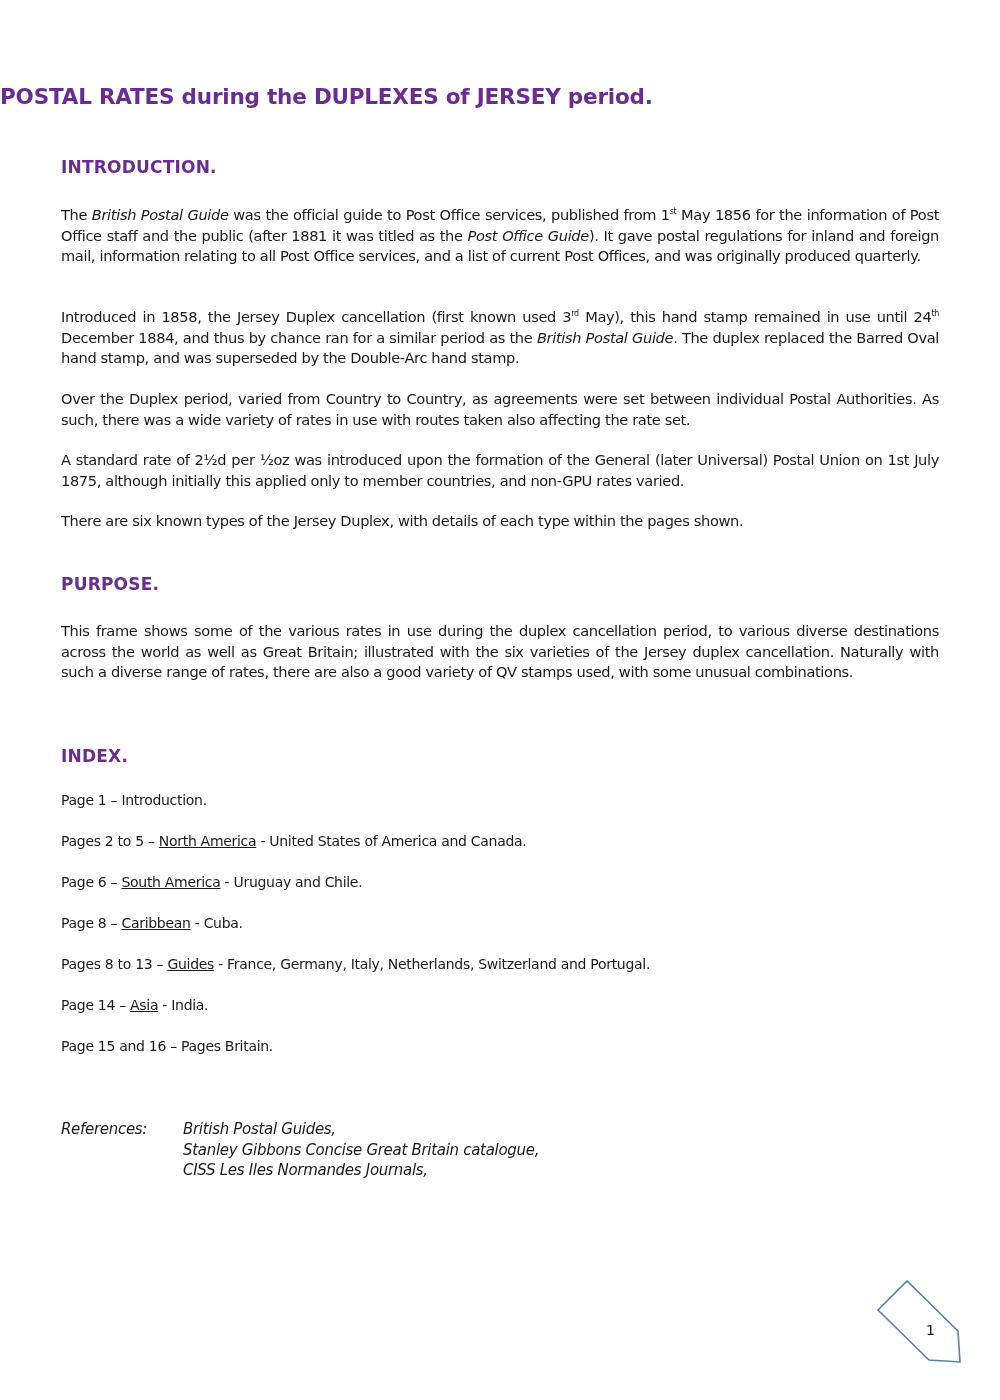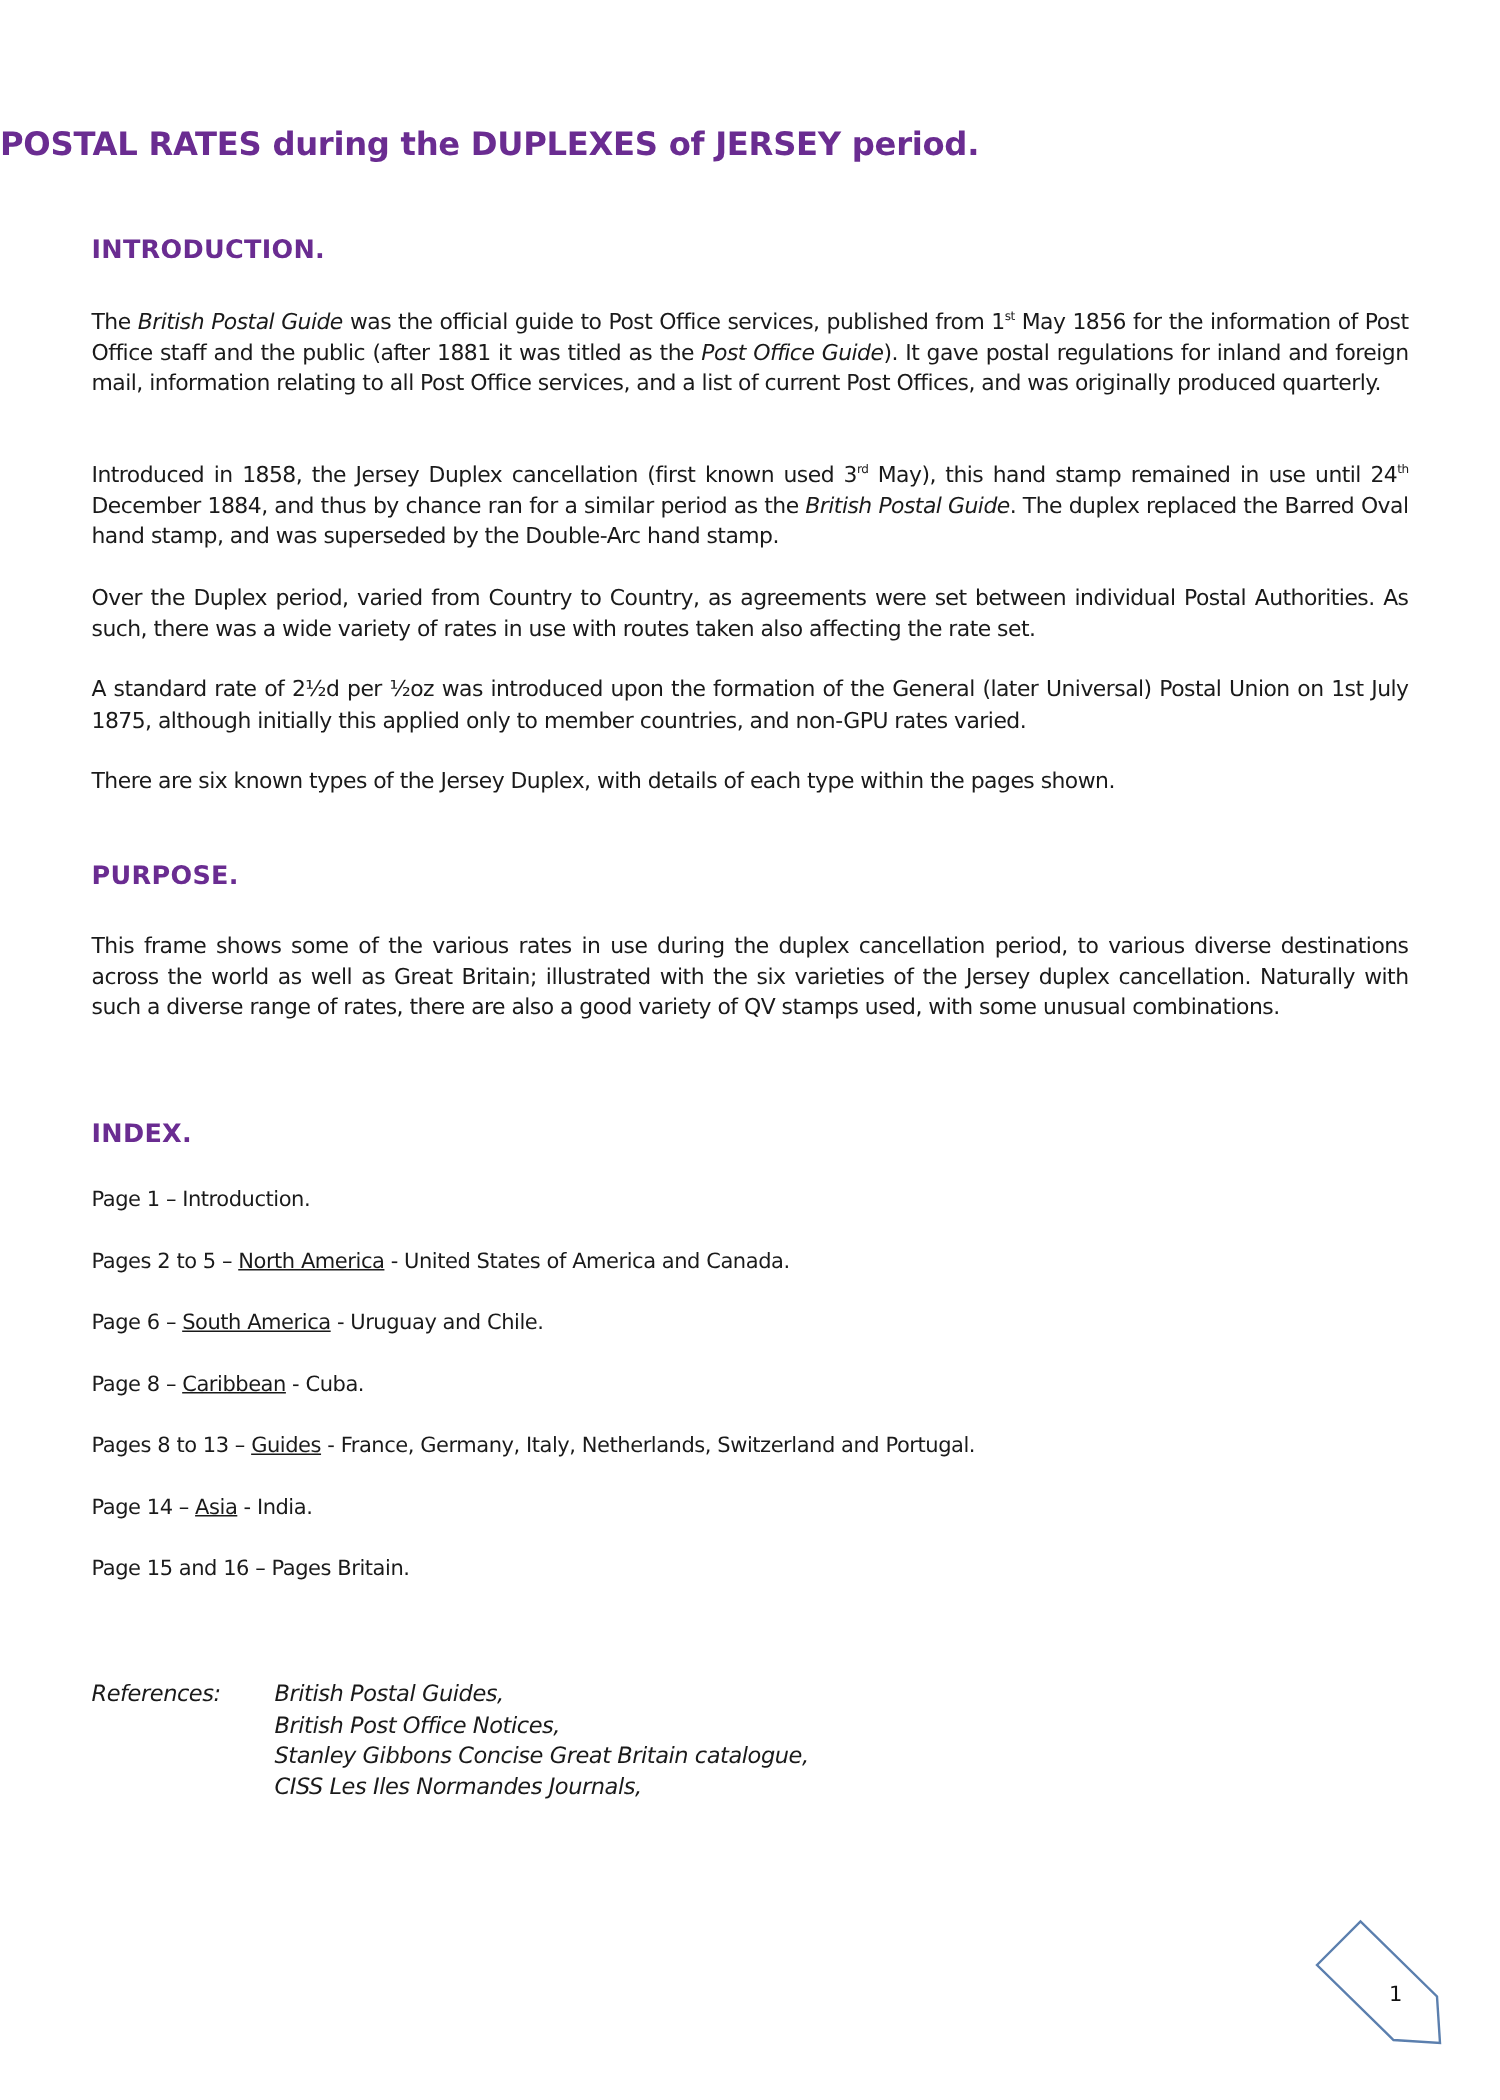--- a/index.html
+++ b/index.html
@@ -47,21 +47,20 @@
 <div class="idx" style="top:874px"><span>Page 6 – </span><span class="u">South America</span><span> - Uruguay and Chile.</span></div>
 <div class="idx" style="top:915px"><span>Page 8 – </span><span class="u">Caribbean</span><span> - Cuba.</span></div>
 <div class="idx" style="top:956px"><span>Pages 8 to 13 – </span><span class="u">Guides</span><span> - France, Germany, Italy, Netherlands, Switzerland and Portugal.</span></div>
 <div class="idx" style="top:997px"><span>Page 14 – </span><span class="u">Asia</span><span> - India.</span></div>
 <div class="idx" style="top:1038px"><span>Page 15 and 16 – </span><span>Pages Britain.</span></div>
 
 <div class="refs">
   <div class="lbl">References:</div>
   <div class="list">
     <div>British Postal Guides,</div>
-    <div>British Post Office Notices,</div>
     <div>Stanley Gibbons Concise Great Britain catalogue,</div>
     <div>CISS Les Iles Normandes Journals,</div>
   </div>
 </div>
 
 <svg class="pagebadge" viewBox="0 0 100 95">
   <polygon points="8,35 37,6 88,56 90,87 59,85" fill="none" stroke="#5b7fae" stroke-width="1.6"></polygon>
 </svg>
 <div class="pagenum">1</div>
 

